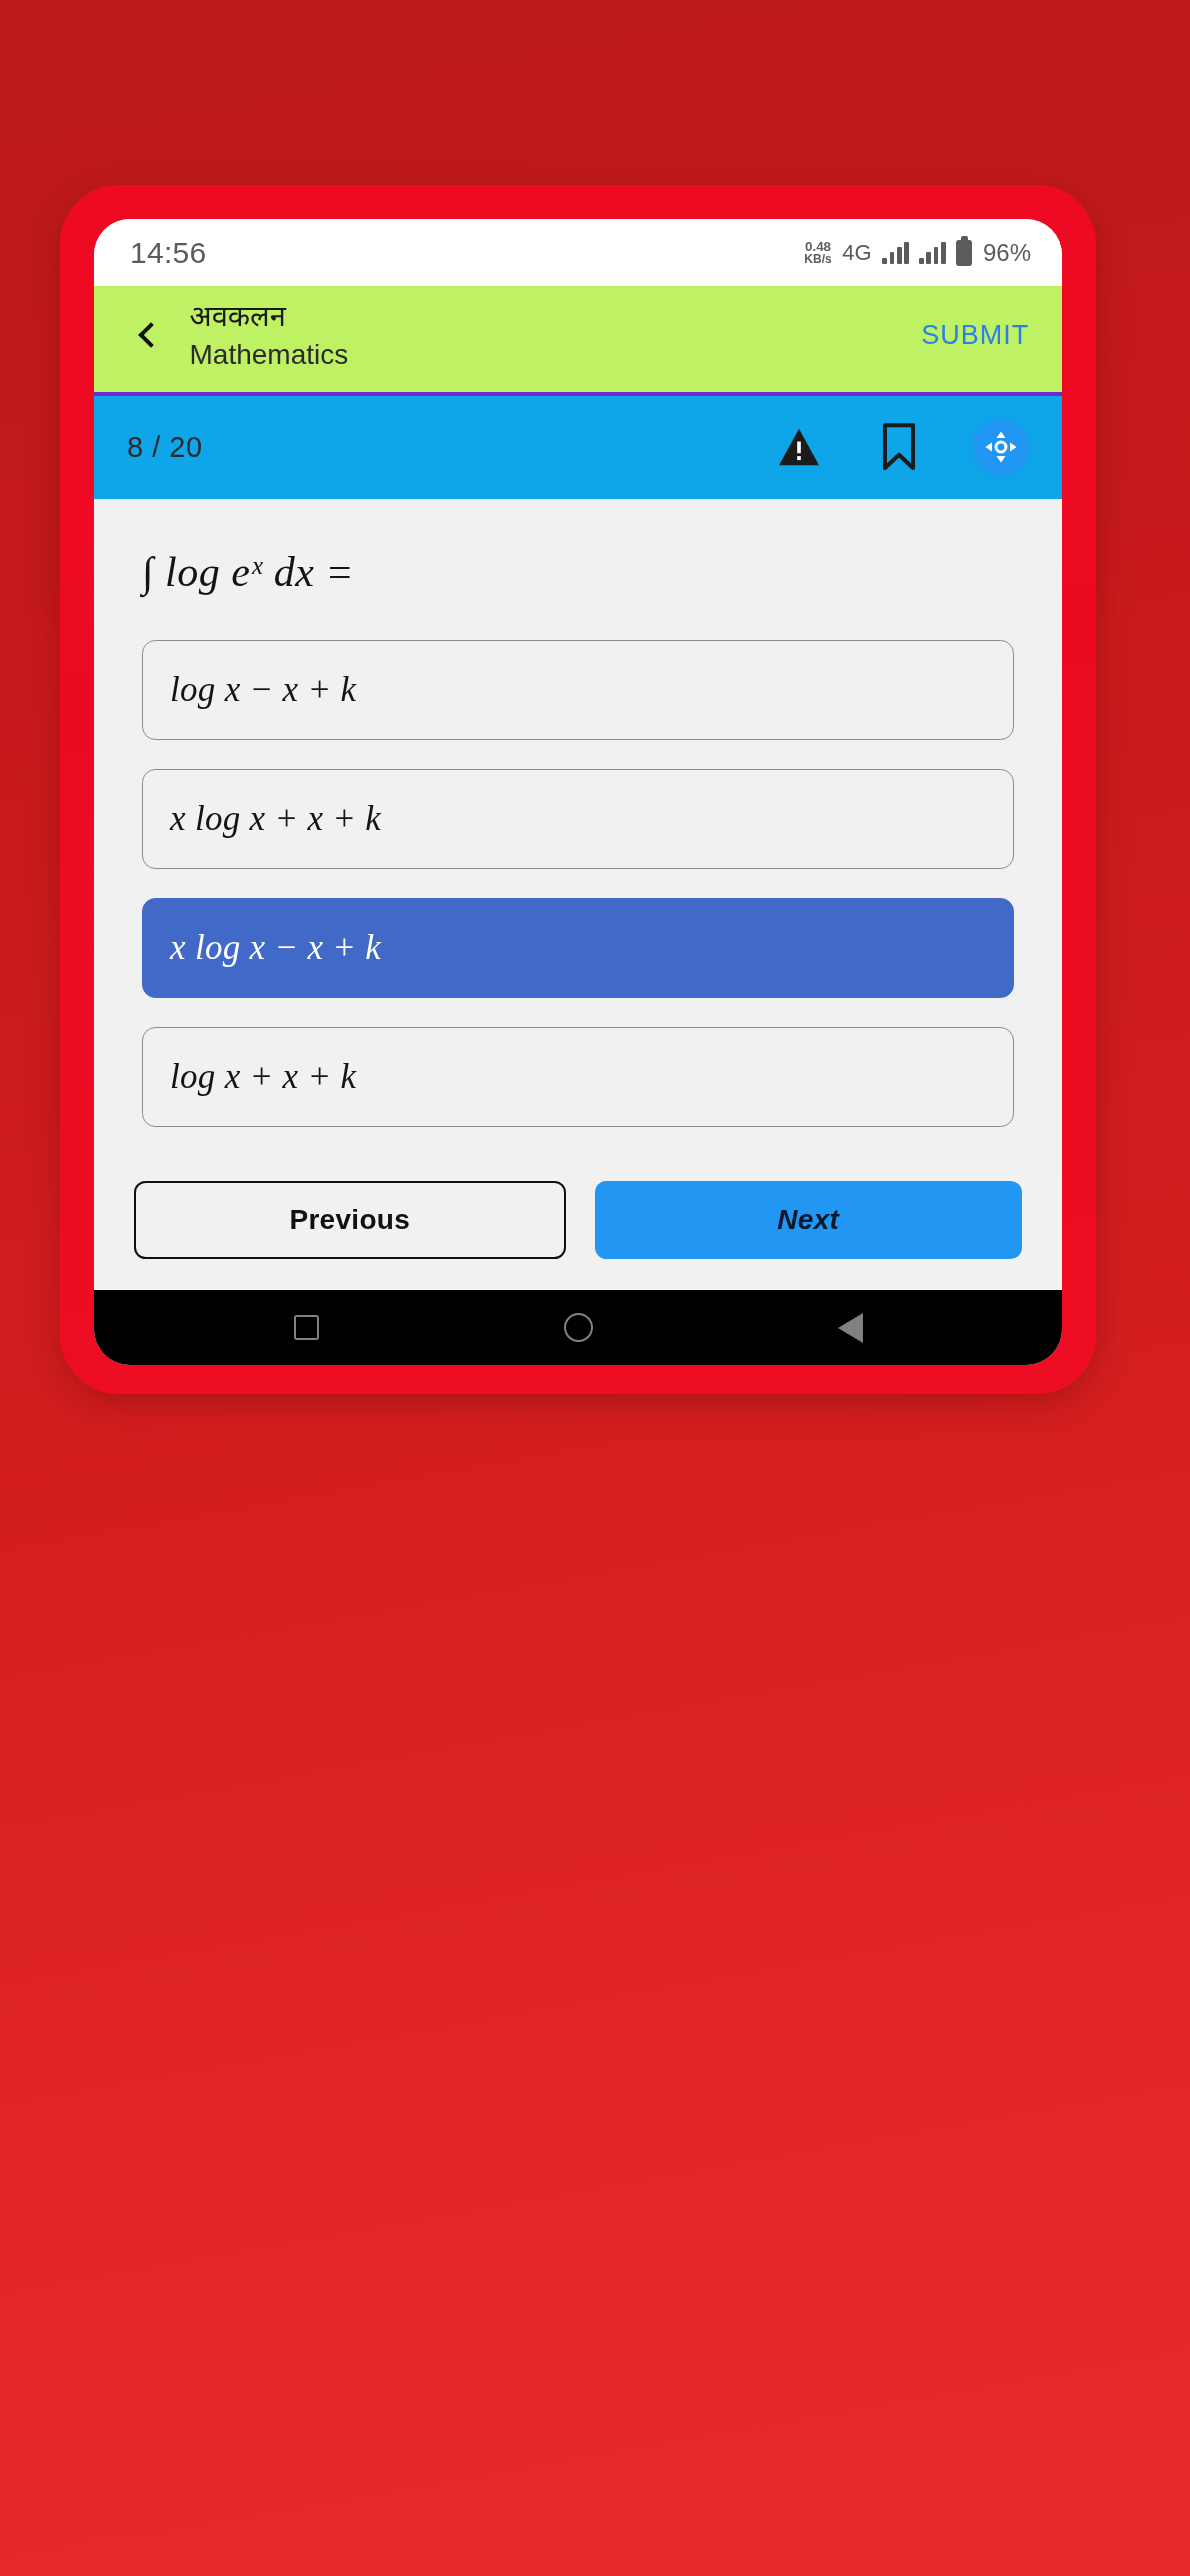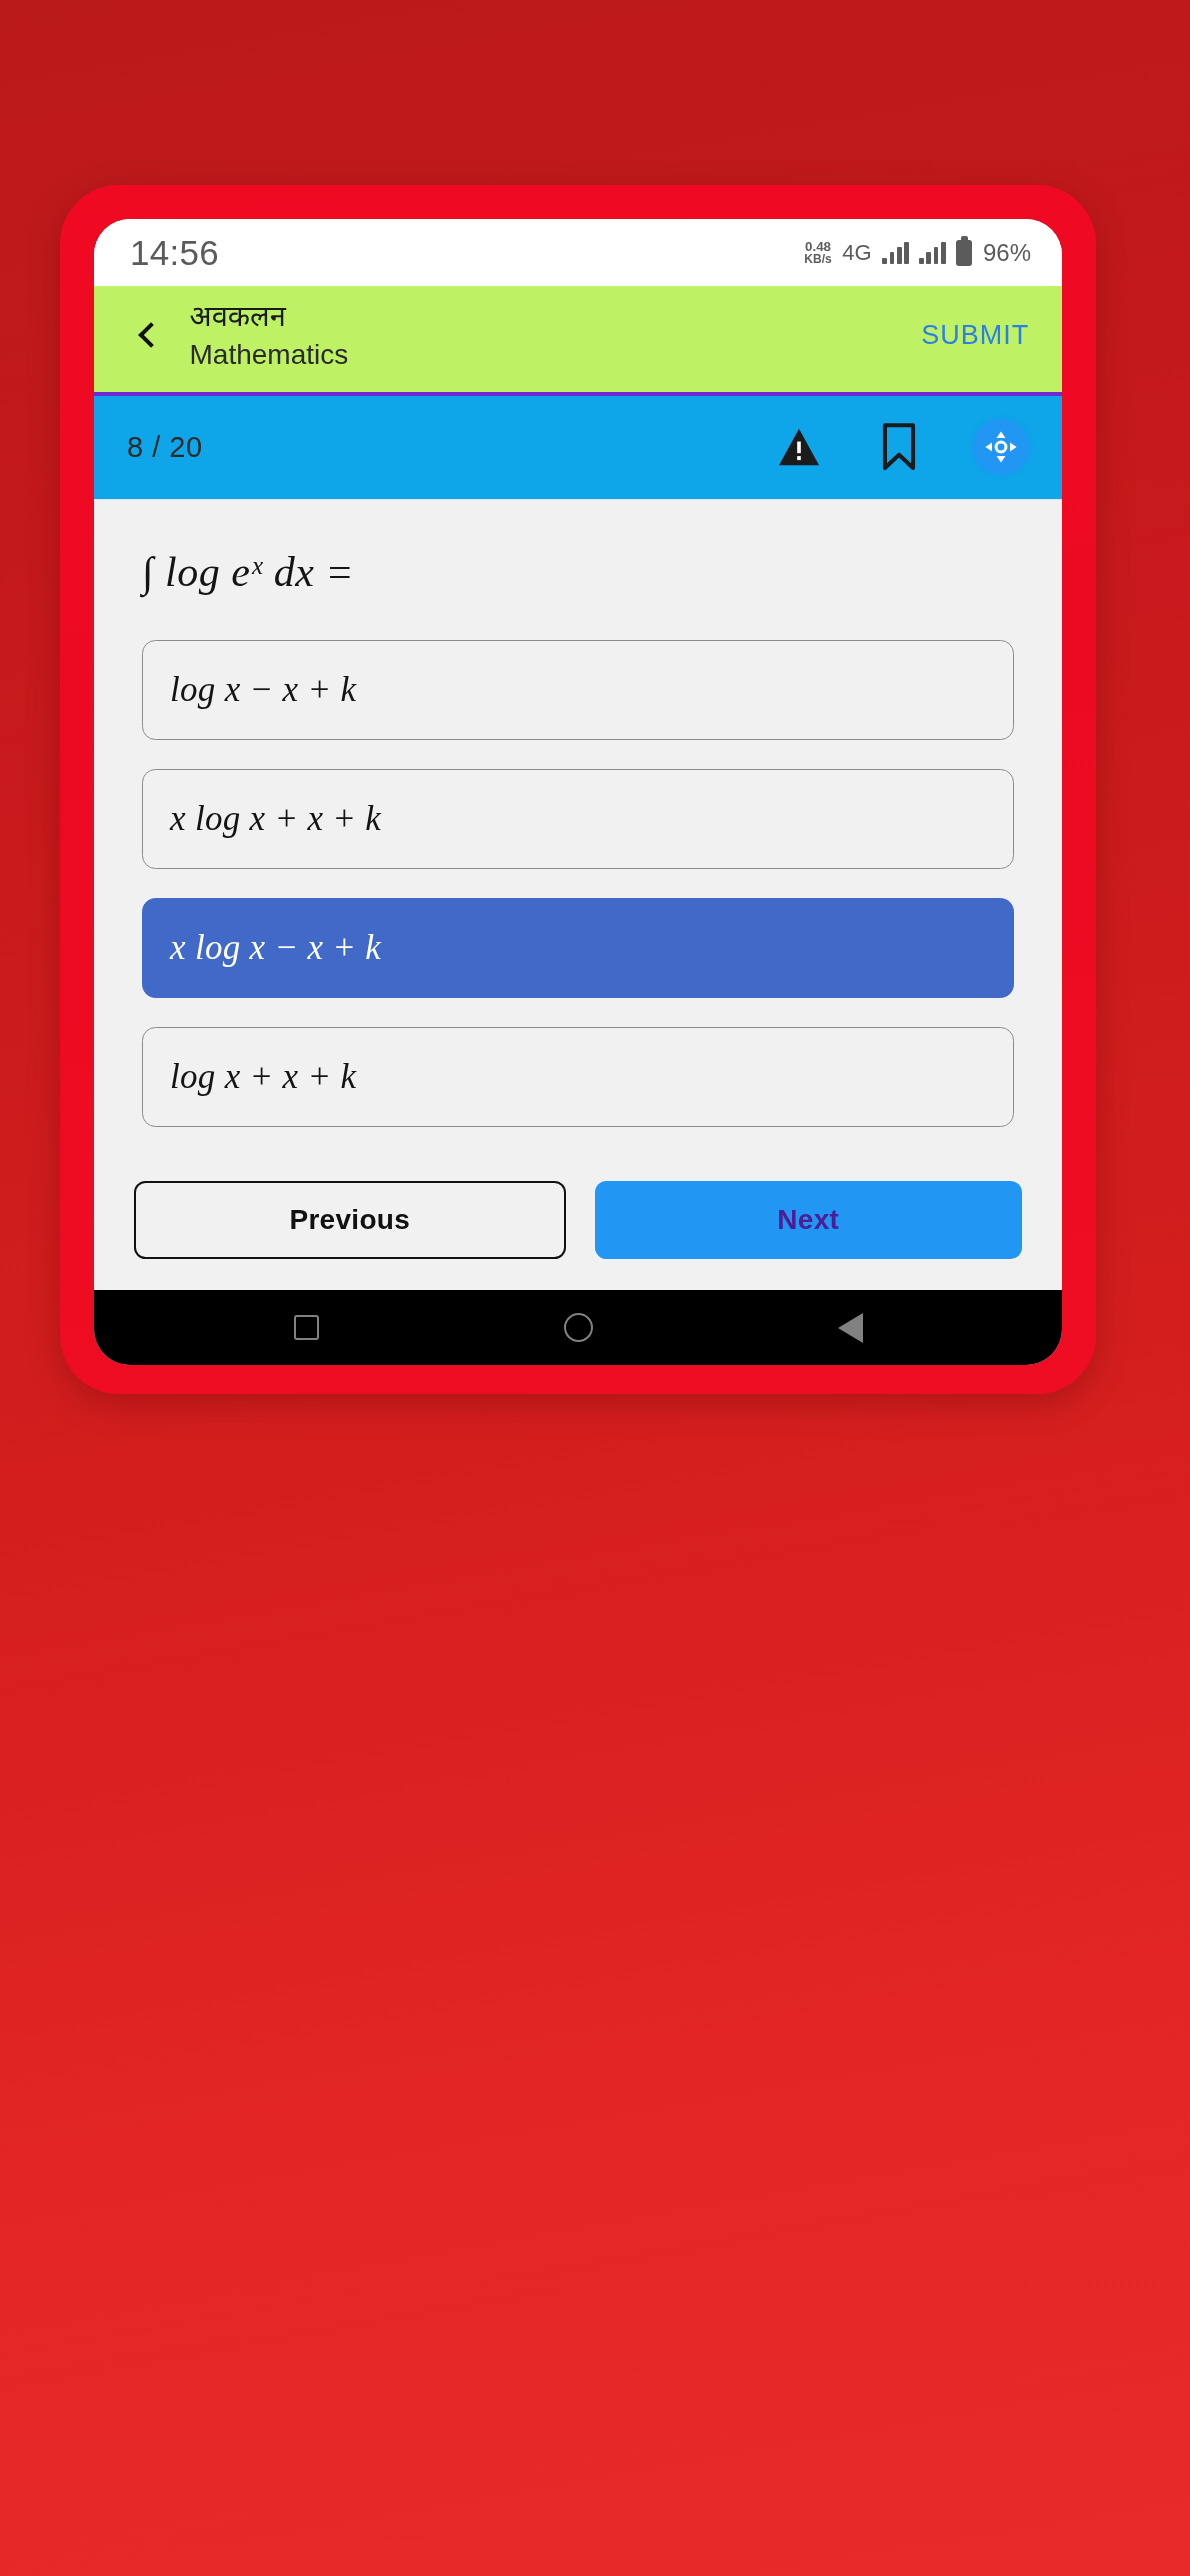--- a/index.html
+++ b/index.html
@@ -36,21 +36,21 @@
   #status-bar {
     height: 67px;
     background: #ffffff;
     display: flex;
     align-items: center;
     justify-content: space-between;
     padding: 0 31px 0 36px;
     flex: none;
   }
   #status-time {
-    font-size: 35px;
+    font-size: 30px;
     color: #5b5b5b;
     letter-spacing: 0.3px;
   }
   .status-right {
     display: flex;
     align-items: center;
     gap: 10.5px;
     color: #5b5b5b;
   }
   .net-speed {
@@ -230,21 +230,22 @@
     letter-spacing: 0.3px;
   }
   #previous-button {
     background: #f1f1f1;
     border: 2.4px solid #111111;
     color: #111111;
   }
   #next-button {
     background: #2196f3;
     border: none;
-    color: #4c1d95;
+    color: #0f172a;
+    font-style: italic;
   }
 
   
   #android-nav {
     flex: none;
     height: 75px;
     background: #000000;
     display: flex;
     align-items: center;
     justify-content: space-around;

